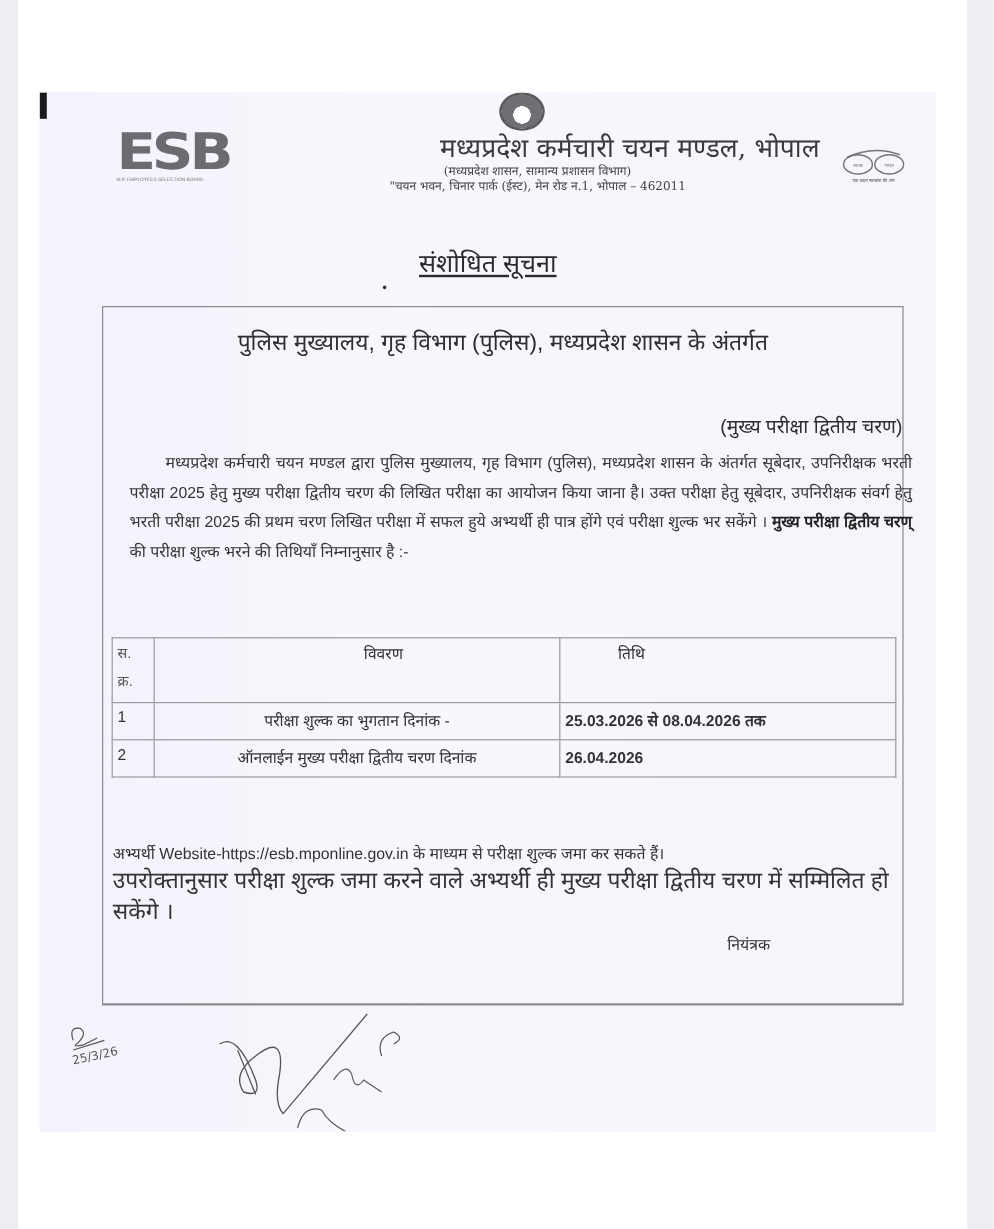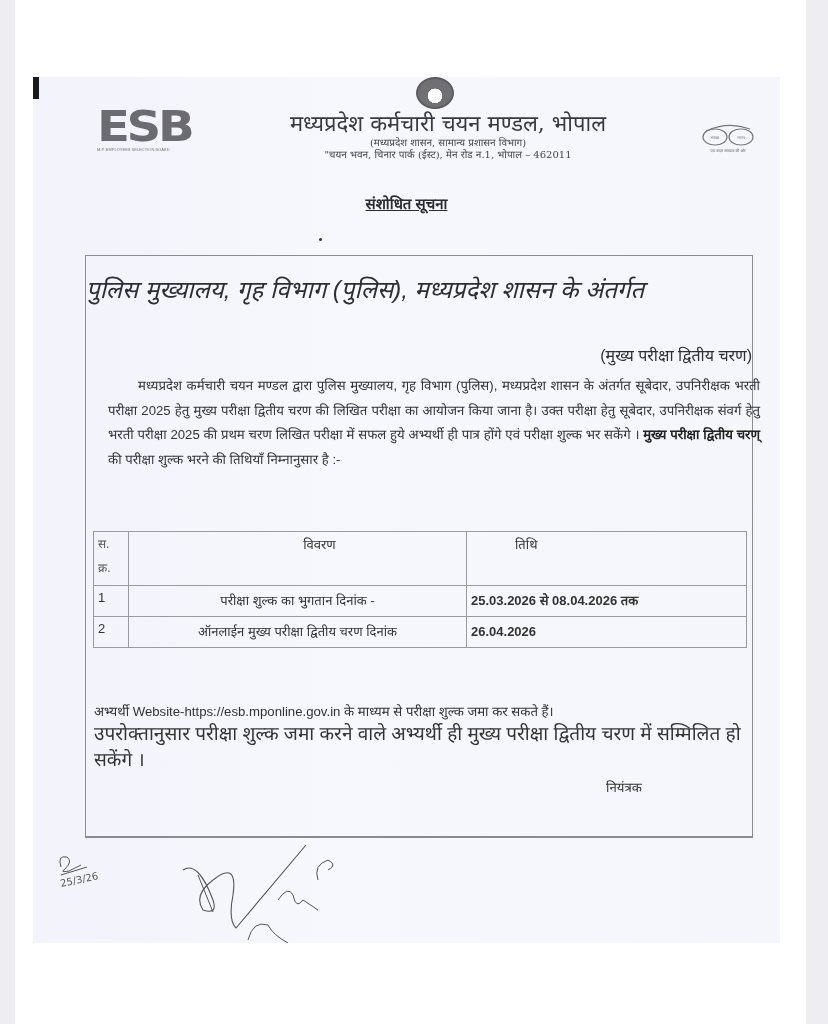--- a/index.html
+++ b/index.html
@@ -4,28 +4,28 @@
 <style>
   html, body { margin:0; padding:0; }
   body { width:828px; height:1024px; background:#eeedf2; position:relative; overflow:hidden; font-family:"Liberation Sans", "DejaVu Sans", sans-serif; color:#2a2a2e; }
   .card { position:absolute; left:15px; top:0; width:791px; height:1024px; background:#ffffff; }
   .scan { position:absolute; left:33px; top:77px; width:747px; height:866px; background:linear-gradient(90deg,#f2f3fb 0%, #f7f8fd 40%, #f4f6fb 100%); overflow:hidden; }
   .scan-corner { position:absolute; left:0; top:0; width:6px; height:22px; background:#1b1b1e; }
   .emblem { position:absolute; left:383px; top:0; width:38px; height:32px; border-radius:50%; border:2px solid #5a5a5f; box-sizing:border-box; background:radial-gradient(circle at 50% 60%, #fff 0 30%, #6f6f74 31% 100%); }
   .logo-esb { position:absolute; left:64px; top:30px; width:96px; height:48px; }
   .logo-esb .letters { font-family:"DejaVu Sans", sans-serif; font-weight:bold; font-size:42px; color:#6d6b72; letter-spacing:-3px; line-height:40px; transform:scaleX(1.15); transform-origin:left; }
   .logo-esb .tag { font-size:4px; color:#777; line-height:5px; }
-  .org-title { position:absolute; left:180px; top:30px; width:470px; text-align:center; font-family:"DejaVu Serif", serif; font-size:22px; color:#3a3a3e; }
+  .org-title { position:absolute; left:180px; top:30px; width:470px; text-align:right; font-family:"DejaVu Serif", serif; font-size:22px; color:#3a3a3e; }
   .org-sub1 { position:absolute; left:180px; top:58px; width:470px; text-align:center; font-size:10px; color:#444; font-family:"DejaVu Serif", serif; }
   .org-sub2 { position:absolute; left:180px; top:70px; width:470px; text-align:center; font-size:10px; color:#444; font-family:"DejaVu Serif", serif; }
   .logo-right { position:absolute; left:665px; top:42px; width:60px; height:36px; }
-  .notice-title { position:absolute; left:0; top:116px; width:747px; text-align:center; font-weight:bold; font-size:15px; text-decoration:underline; color:#2b2b30; }
+  .notice-title { position:absolute; left:0; top:128px; width:747px; text-align:center; font-weight:normal; font-size:21px; text-decoration:underline; color:#2b2b30; }
   .dot { position:absolute; left:286px; top:161px; width:3px; height:3px; background:#333; border-radius:50%; }
   .box { position:absolute; left:52px; top:178px; width:668px; height:583px; border:1px solid #8b8b90; border-bottom:2px solid #8b8b90; box-sizing:border-box; }
-  .h1 { position:absolute; left:0; top:16px; width:100%; text-align:left; font-size:24px; color:#2d2d32;font-style:italic; }
+  .h1 { position:absolute; left:0; top:16px; width:100%; text-align:center; font-size:19px; color:#2d2d32; }
   .h2 { position:absolute; left:0; top:53px; width:100%; text-align:center; font-size:19px; color:#2d2d32; }
   .h3 { position:absolute; left:0; top:88px; width:100%; text-align:right; font-size:16px; font-weight:normal; color:#2d2d32; }
   .para { position:absolute; left:8px; top:118px; width:652px; font-size:13.2px; line-height:24.5px; text-align:justify; color:#333338;margin-left:14px; }
   .para .indent { display:inline-block; width:30px; }
   .para b { color:#222; }
   table.sched { position:absolute; left:7px; top:275px; width:654px; border-collapse:collapse; font-size:13px; color:#333; }
   table.sched td { border:1px solid #9a9a9f; padding:0 4px; vertical-align:top; }
   table.sched .c1 { width:26px; }
   table.sched .c2 { width:285px; text-align:center; }
   table.sched .c3 { }

